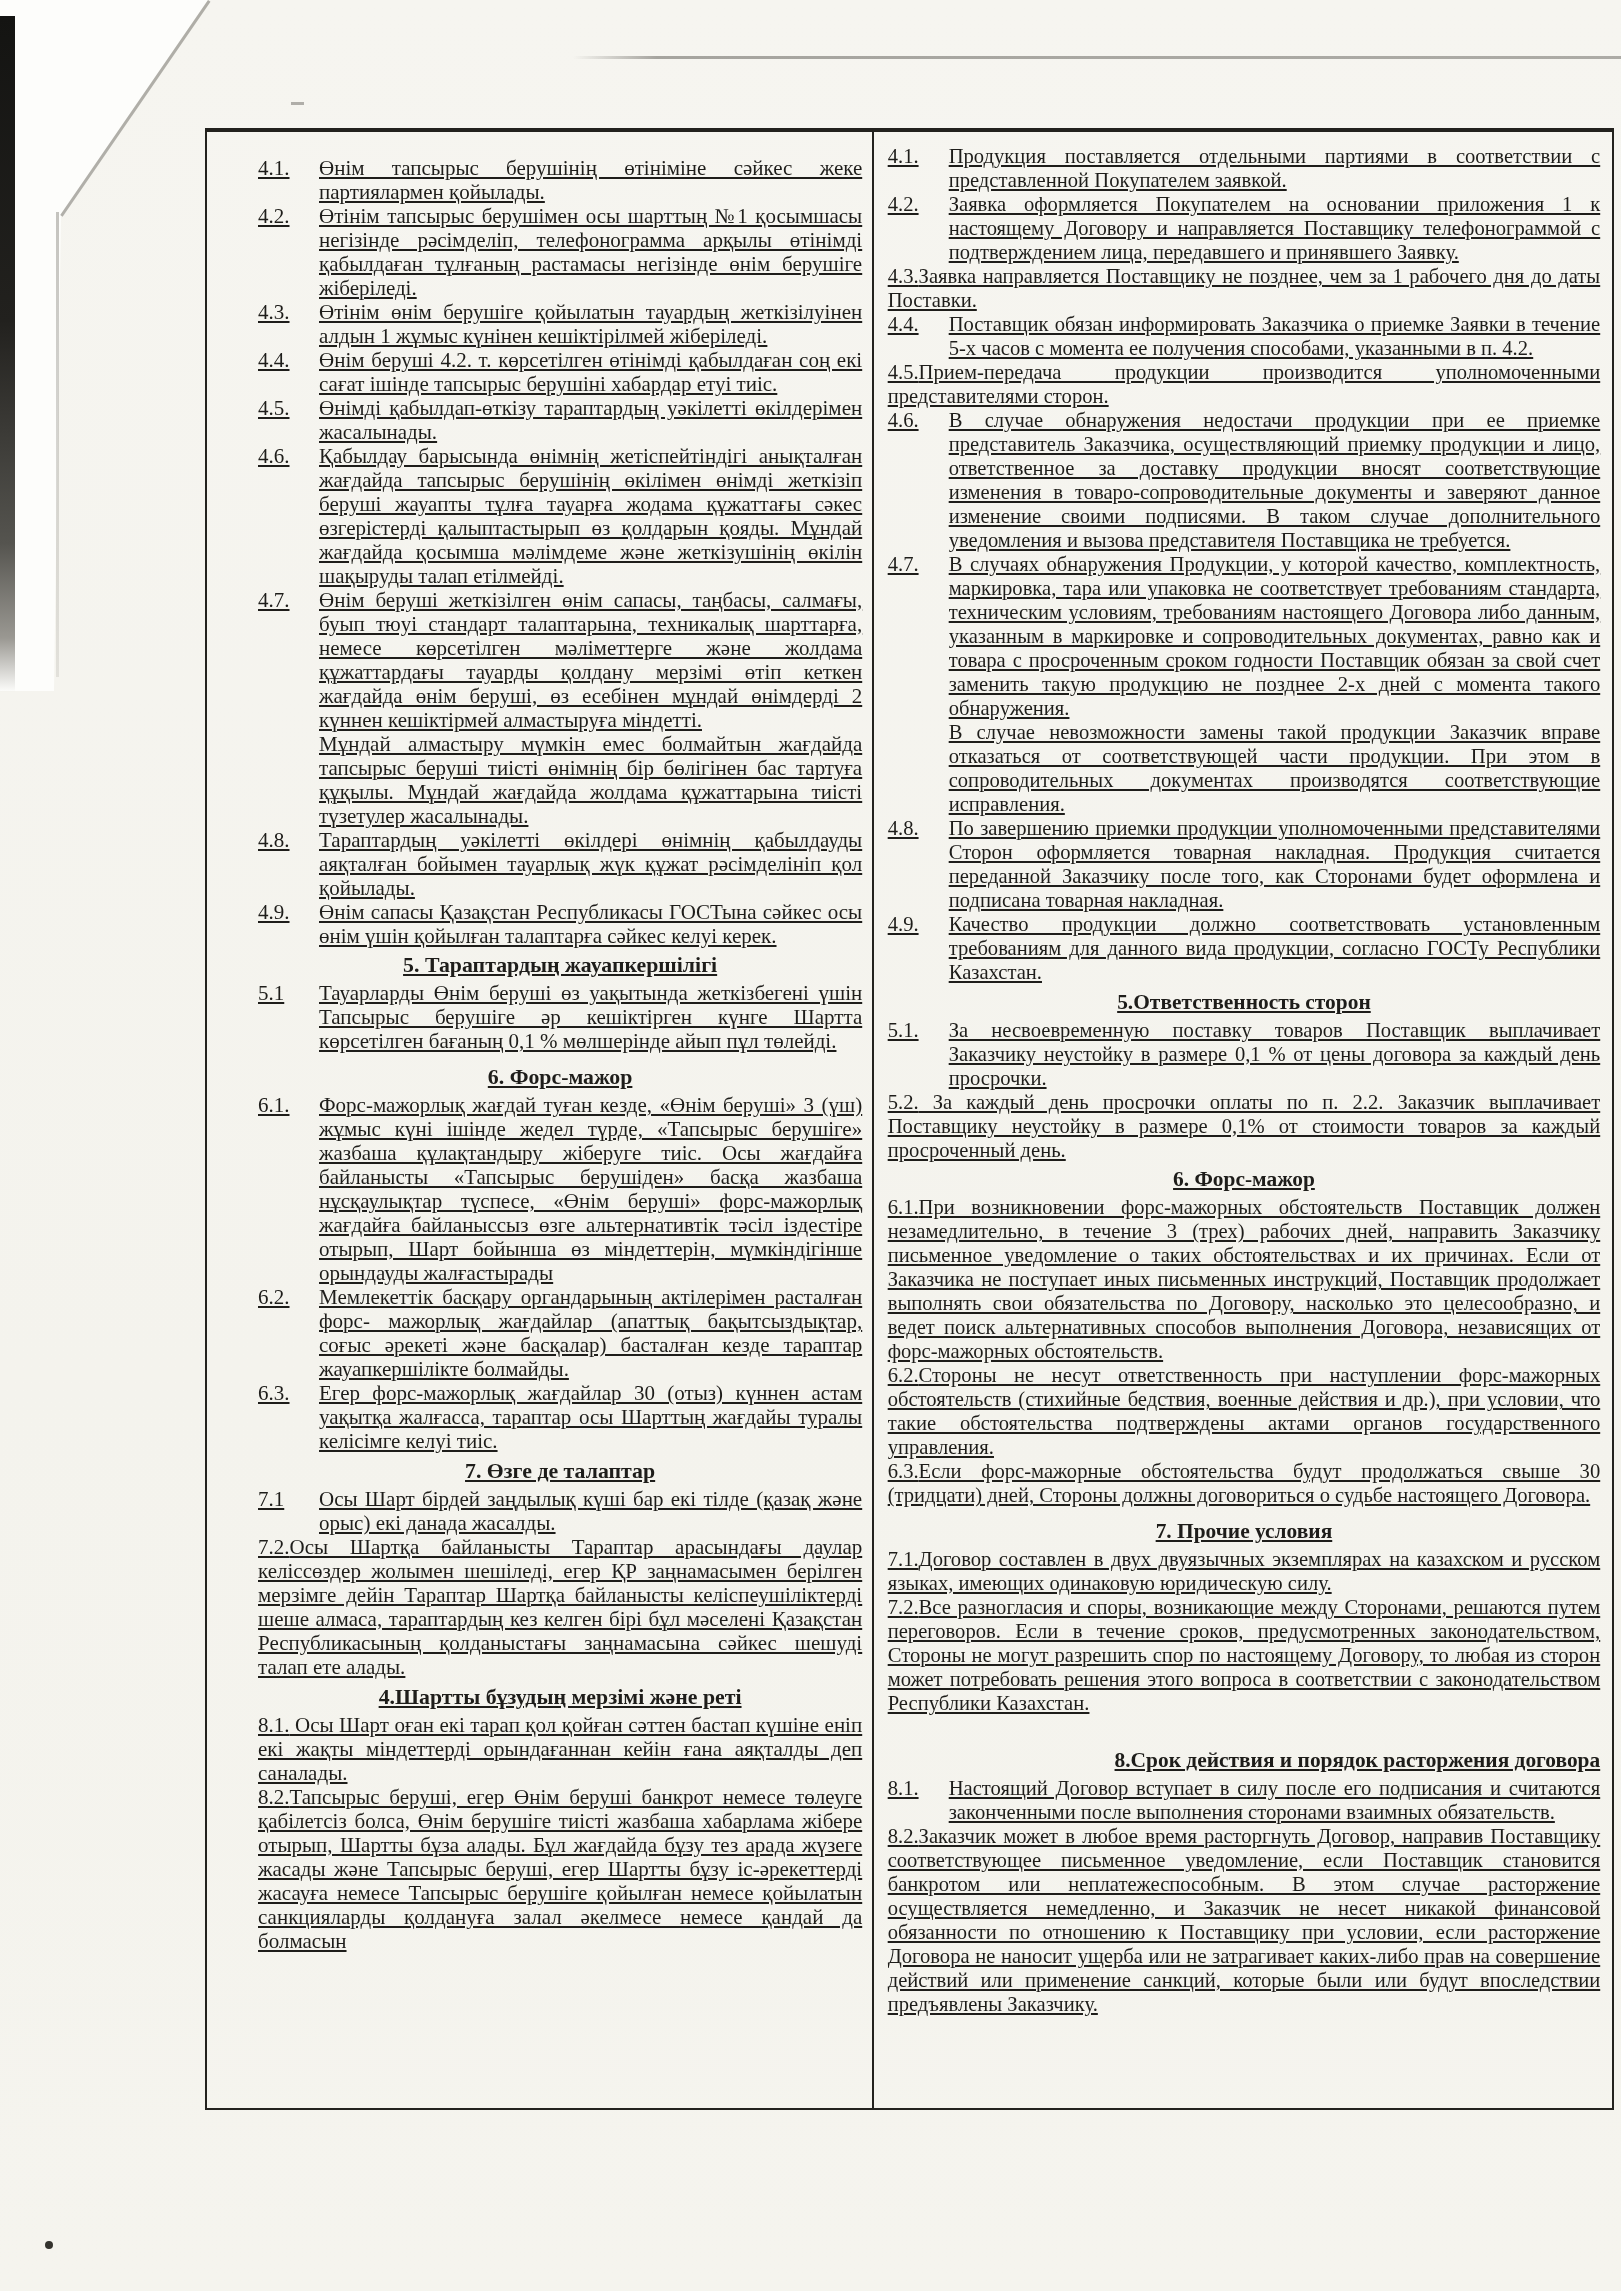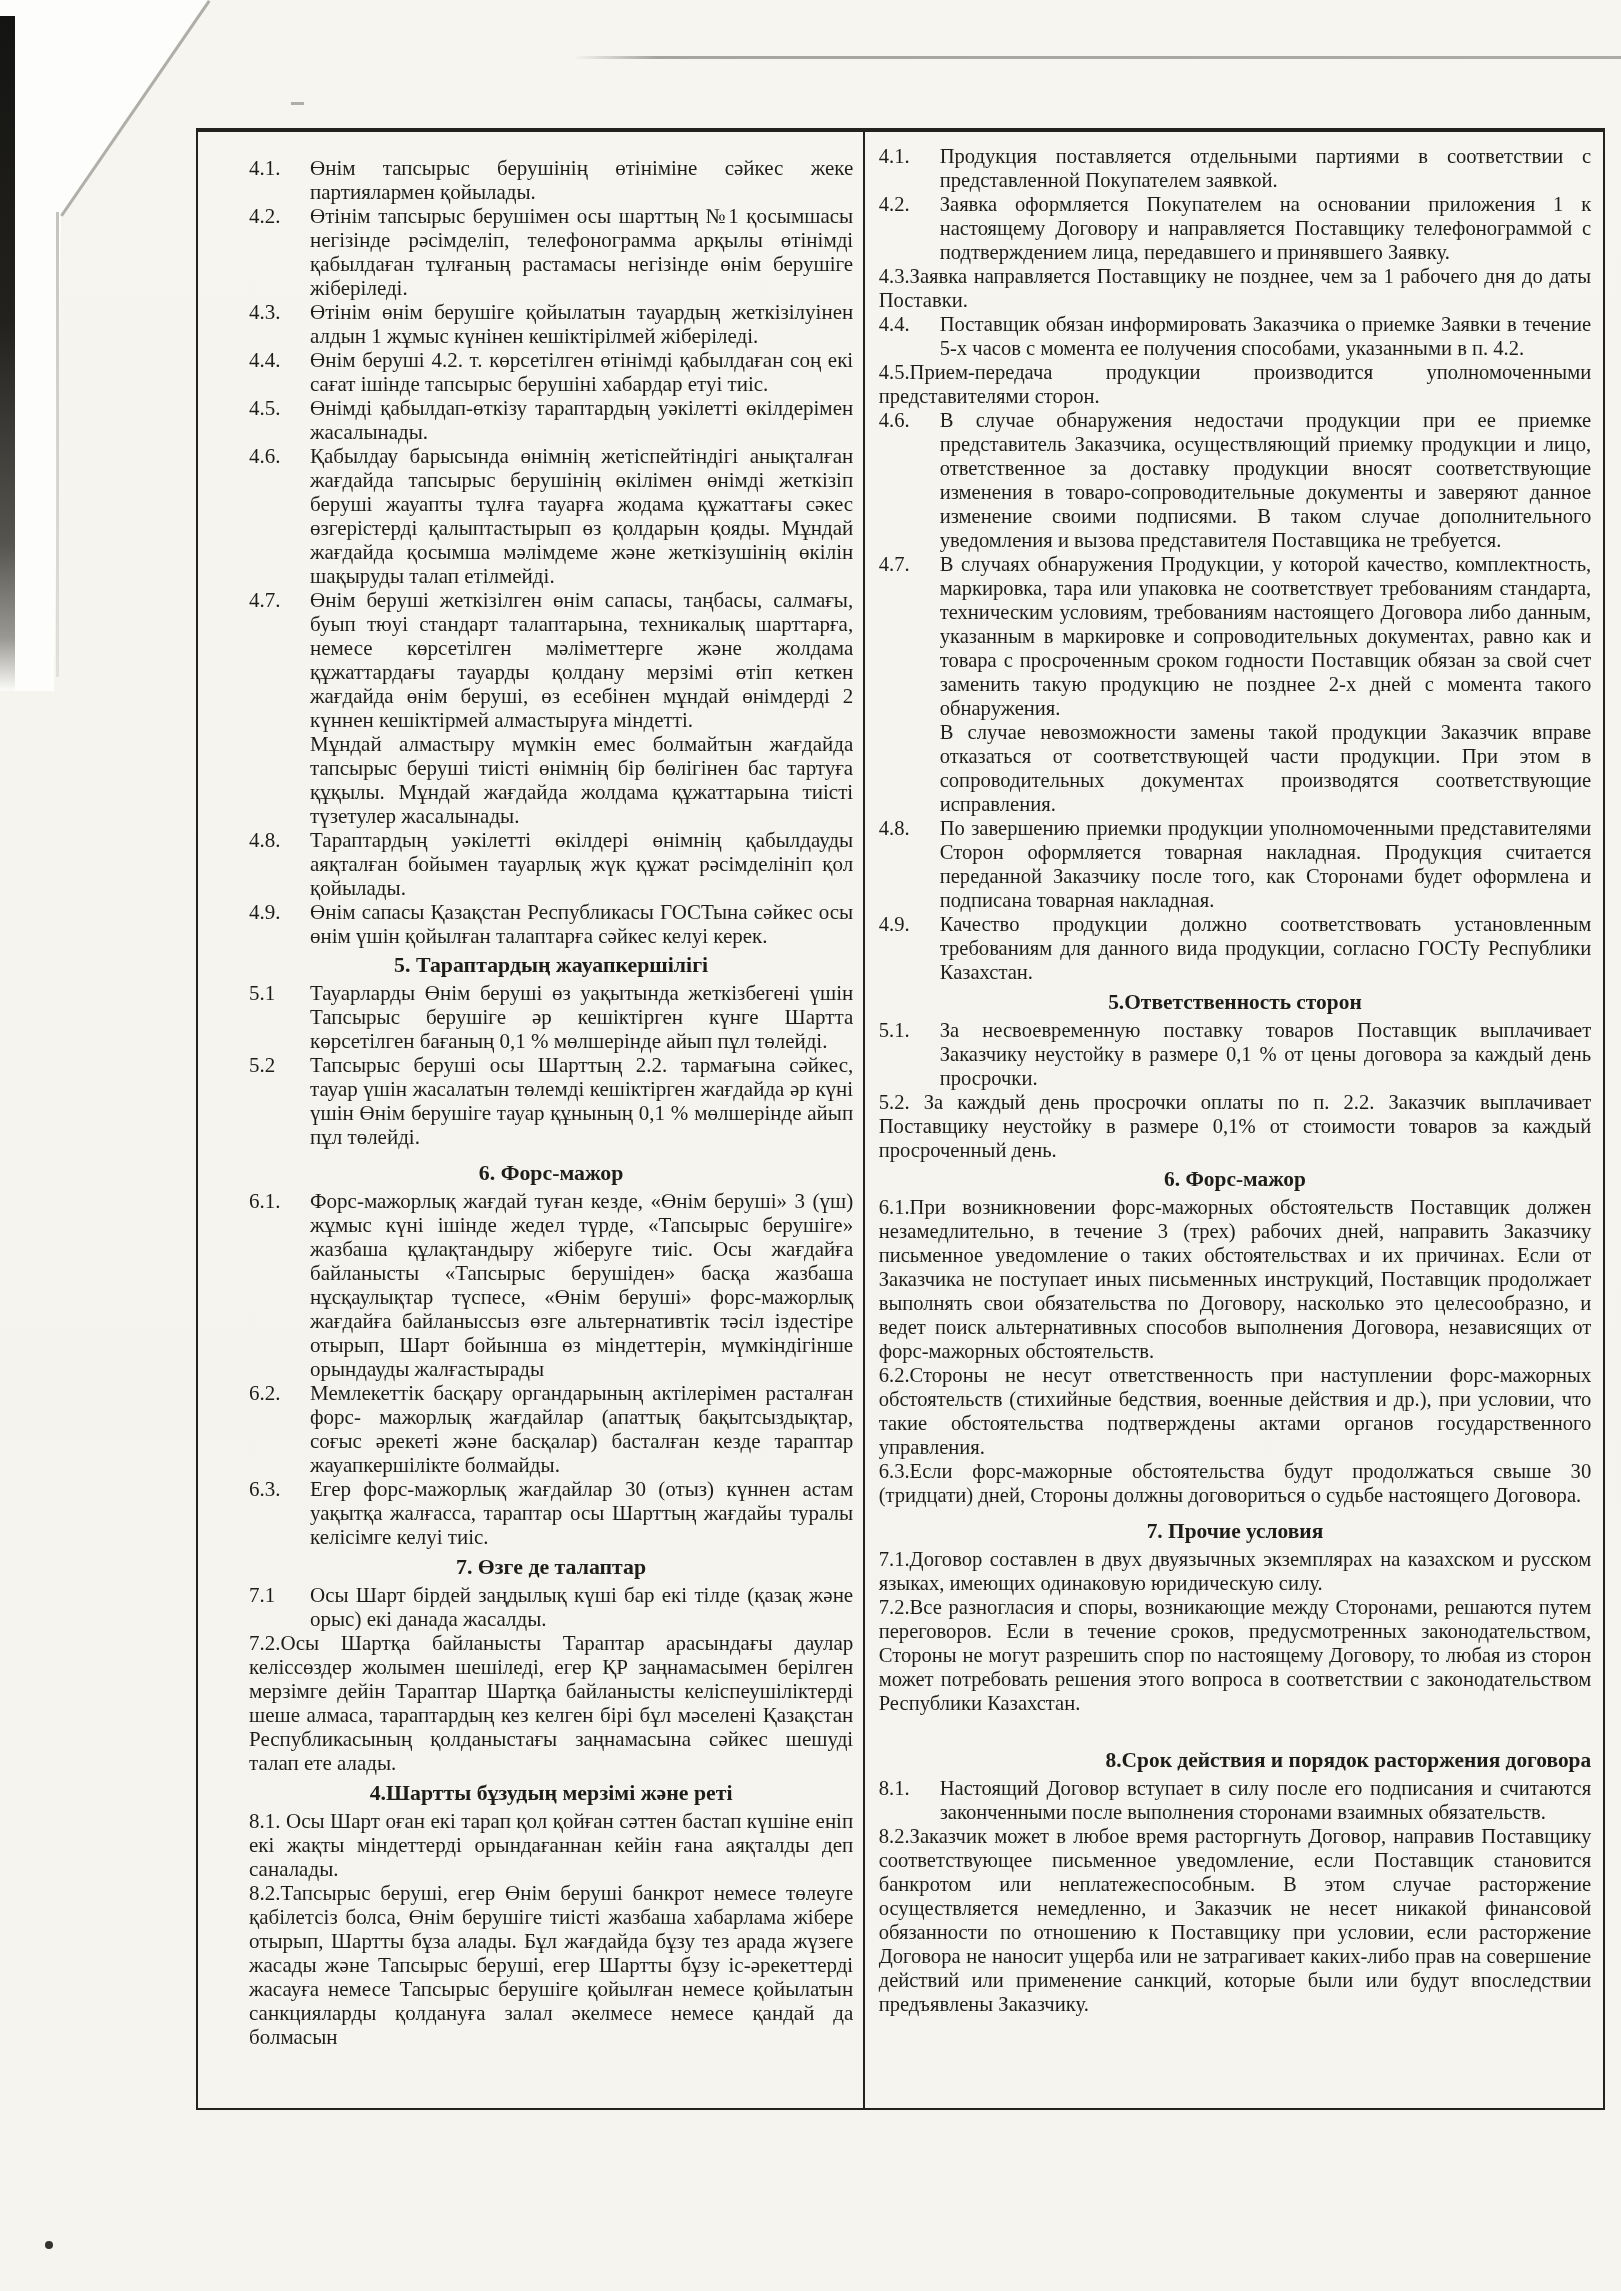--- a/index.html
+++ b/index.html
@@ -36,23 +36,23 @@
   .speck-bl{
     position:absolute;left:45px;top:2241px;width:7.8px;height:7.8px;border-radius:50%;
     background:#34332e;z-index:2;
   }
   .speck-top{
     position:absolute;left:291px;top:102px;width:12.7px;height:2.9px;
     background:rgba(90,88,82,.45);z-index:2;
   }
   
   .sheet{
-    position:absolute;left:196px;top:128px;width:1405px;height:1976px;
+    position:absolute;left:205px;top:128px;width:1405px;height:1976px;
     border:2.9px solid #23221e;border-top-width:4.9px;
-    display:flex;z-index:1;background:transparent;
+    display:flex;z-index:1;background:transparent;text-decoration:underline;
   }
   .cell{box-sizing:border-box;overflow:hidden;}
   .cell-left{
     width:667px;border-right:2.9px solid #23221e;
     padding:23.5px 9.8px 0 51px;
     font-size:21px;line-height:24px;
   }
   .cell-right{
     flex:1;
     padding:11.8px 11.8px 0 13.7px;
@@ -120,24 +120,20 @@
       </p>
     <p class="blk gut">
         <span class="num">4.9.</span>
         <span class="txt">Өнім сапасы Қазақстан Республикасы ГОСТына сәйкес осы өнім үшін қойылған талаптарға сәйкес келуі керек.</span>
       </p>
     <h3 class="hd mt-lg">5. Тараптардың жауапкершілігі</h3>
     <p class="blk gut">
         <span class="num">5.1</span>
         <span class="txt">Тауарларды Өнім беруші өз уақытында жеткізбегені үшін Тапсырыс берушіге әр кешіктірген күнге Шартта көрсетілген бағаның 0,1 % мөлшерінде айып пұл төлейді.</span>
       </p>
-    <p class="blk gut">
-        <span class="num">5.2</span>
-        <span class="txt">Тапсырыс беруші осы Шарттың 2.2. тармағына сәйкес, тауар үшін жасалатын төлемді кешіктірген жағдайда әр күні үшін Өнім берушіге тауар құнының 0,1 % мөлшерінде айып пұл төлейді.</span>
-      </p>
     <h3 class="hd mt-sm">6. Форс-мажор</h3>
     <p class="blk gut">
         <span class="num">6.1.</span>
         <span class="txt">Форс-мажорлық жағдай туған кезде, «Өнім беруші» 3 (үш) жұмыс күні ішінде жедел түрде, «Тапсырыс берушіге» жазбаша құлақтандыру жіберуге тиіс. Осы жағдайға байланысты «Тапсырыс берушіден» басқа жазбаша нұсқаулықтар түспесе, «Өнім беруші» форс-мажорлық жағдайға байланыссыз өзге альтернативтік тәсіл іздестіре отырып, Шарт бойынша өз міндеттерін, мүмкіндігінше орындауды жалғастырады</span>
       </p>
     <p class="blk gut">
         <span class="num">6.2.</span>
         <span class="txt">Мемлекеттік басқару органдарының актілерімен расталған форс- мажорлық жағдайлар (апаттық бақытсыздықтар, соғыс әрекеті және басқалар) басталған кезде тараптар жауапкершілікте болмайды.</span>
       </p>
     <p class="blk gut">

